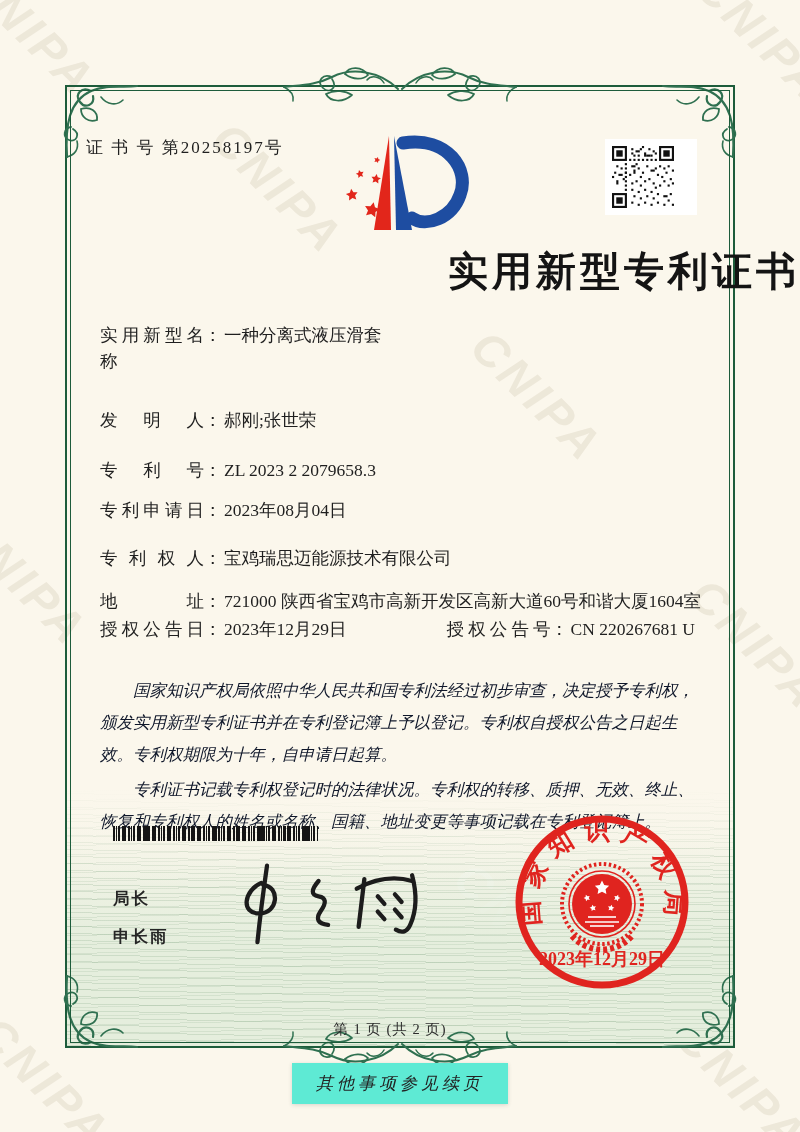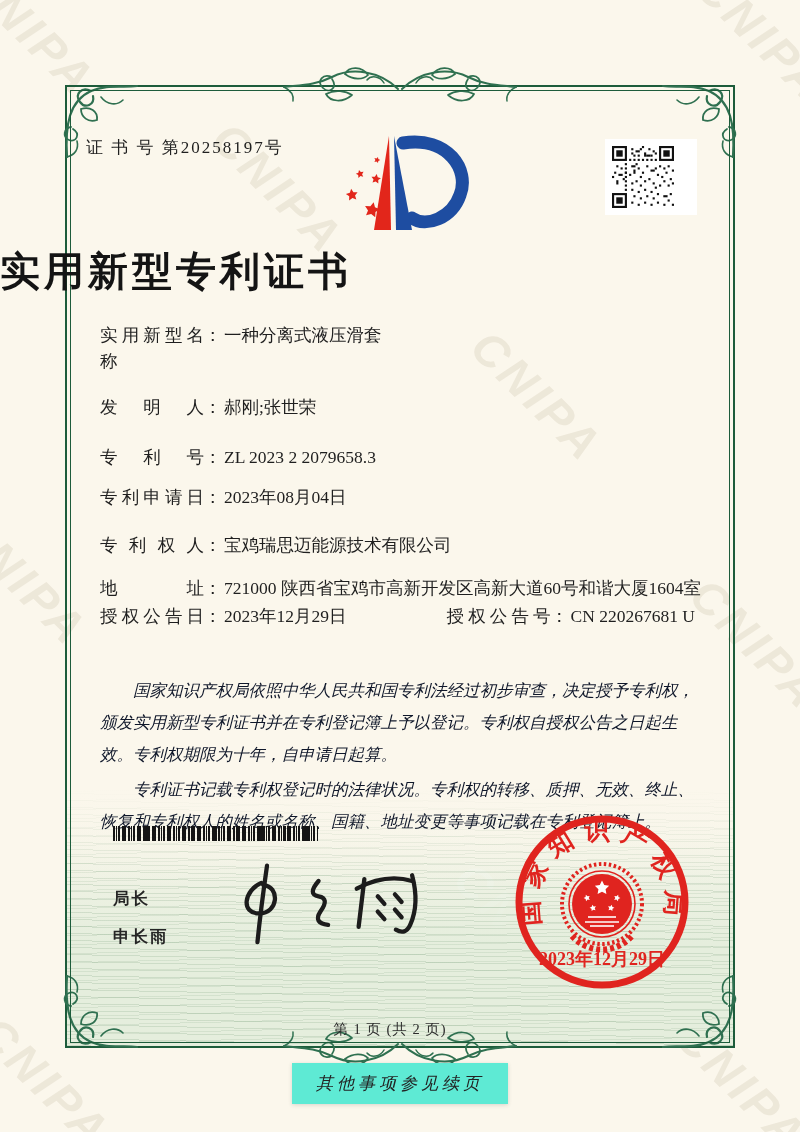--- a/index.html
+++ b/index.html
@@ -37,30 +37,30 @@
   .fl-tl { left:-6px;  top:-6px; }
   .fl-tr { right:-6px; top:-6px; transform:scaleX(-1); }
   .fl-bl { left:-6px;  bottom:-6px; transform:scaleY(-1); }
   .fl-br { right:-6px; bottom:-6px; transform:scale(-1,-1); }
   
   .cert-no { position:absolute; left:86px; top:136px; font-size:17px; letter-spacing:2px; }
   .qr-box { position:absolute; left:605px; top:139px; width:92px; height:76px; background:#ffffff; }
   .qr-box svg { position:absolute; left:7px; top:7px; }
   .logo { position:absolute; left:318px; top:134px; }
   .title {
-    position:absolute; left:0; right:0; top:244px; text-align:left;
+    position:absolute; left:0; right:0; top:244px; text-align:right;
     font-size:40px; font-weight:bold; letter-spacing:4px; color:#141414;
   }
   
   .fields { position:absolute; left:100px; top:322px; width:608px; font-size:17.5px; line-height:26px; }
   .frow { display:flex; align-items:flex-start; }
   .flabel { display:inline-block; width:104px; text-align:justify; text-align-last:justify; flex:0 0 104px; }
   .fcolon { display:inline-block; width:20px; flex:0 0 20px; }
   .fvalue { display:inline-block; max-width:480px; }
-  .mb1{margin-bottom:20px}.mb2{margin-bottom:24px}.mb3{margin-bottom:14px}
+  .mb1{margin-bottom:33px}.mb2{margin-bottom:24px}.mb3{margin-bottom:14px}
   .mb4{margin-bottom:22px}.mb5{margin-bottom:17px}.mb6{margin-bottom:2px}
   .grant-pair2 { display:flex; margin-left:100px; }
   
   .paras { position:absolute; left:100px; top:676px; width:602px;
     font-size:16.5px; line-height:1.95; font-style:italic; color:#0f172a;font-family:Liberation Mono, monospace; }
   .paras p { text-indent:2em; margin-bottom:2px; }
   
   .barcode { position:absolute; left:113px; top:826px; width:205px; height:15px;
     background:
       repeating-linear-gradient(90deg,#151515 0 2px, rgba(0,0,0,0) 2px 5px),

